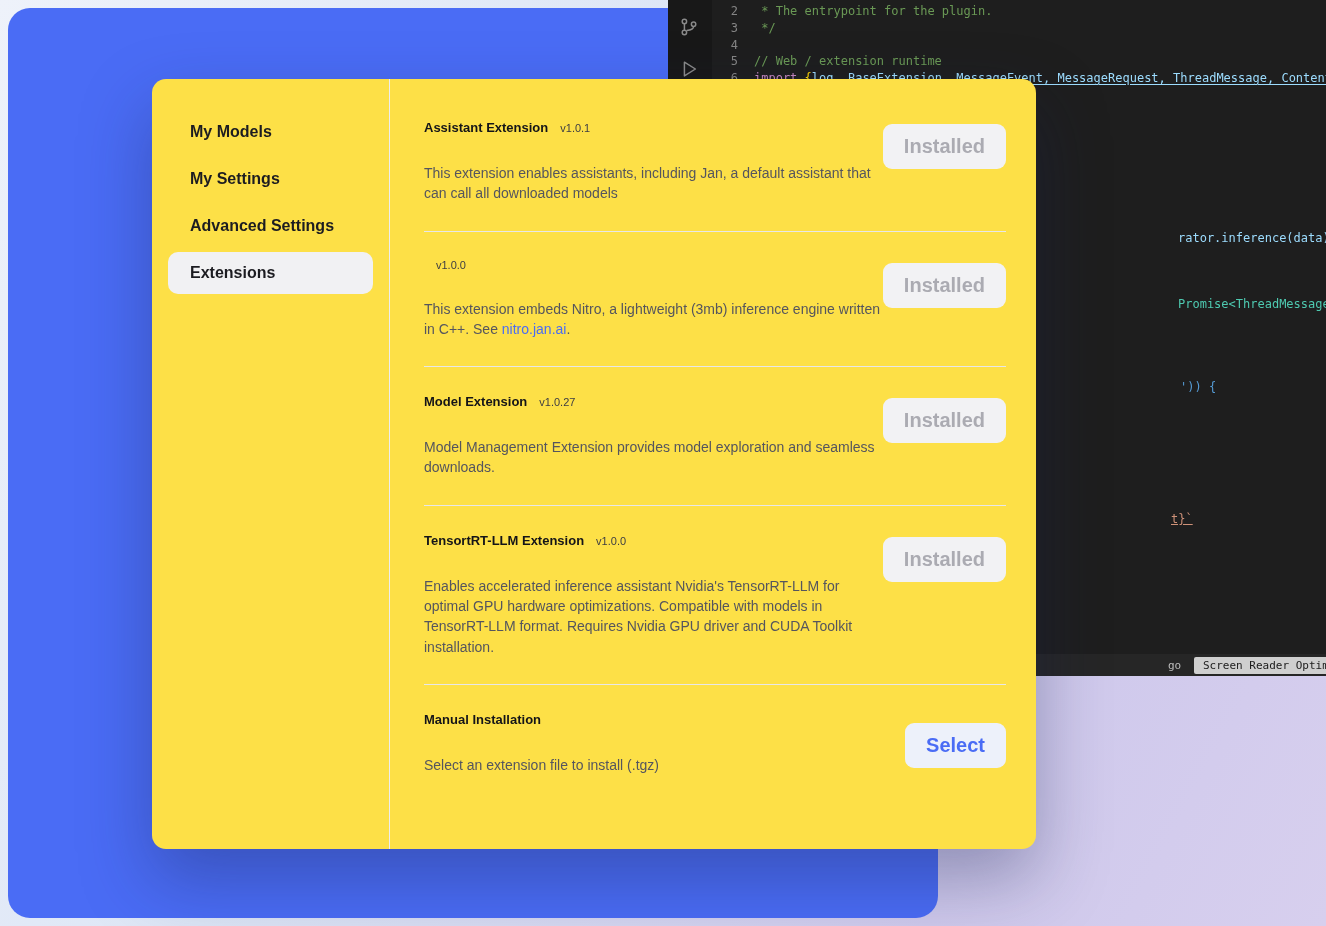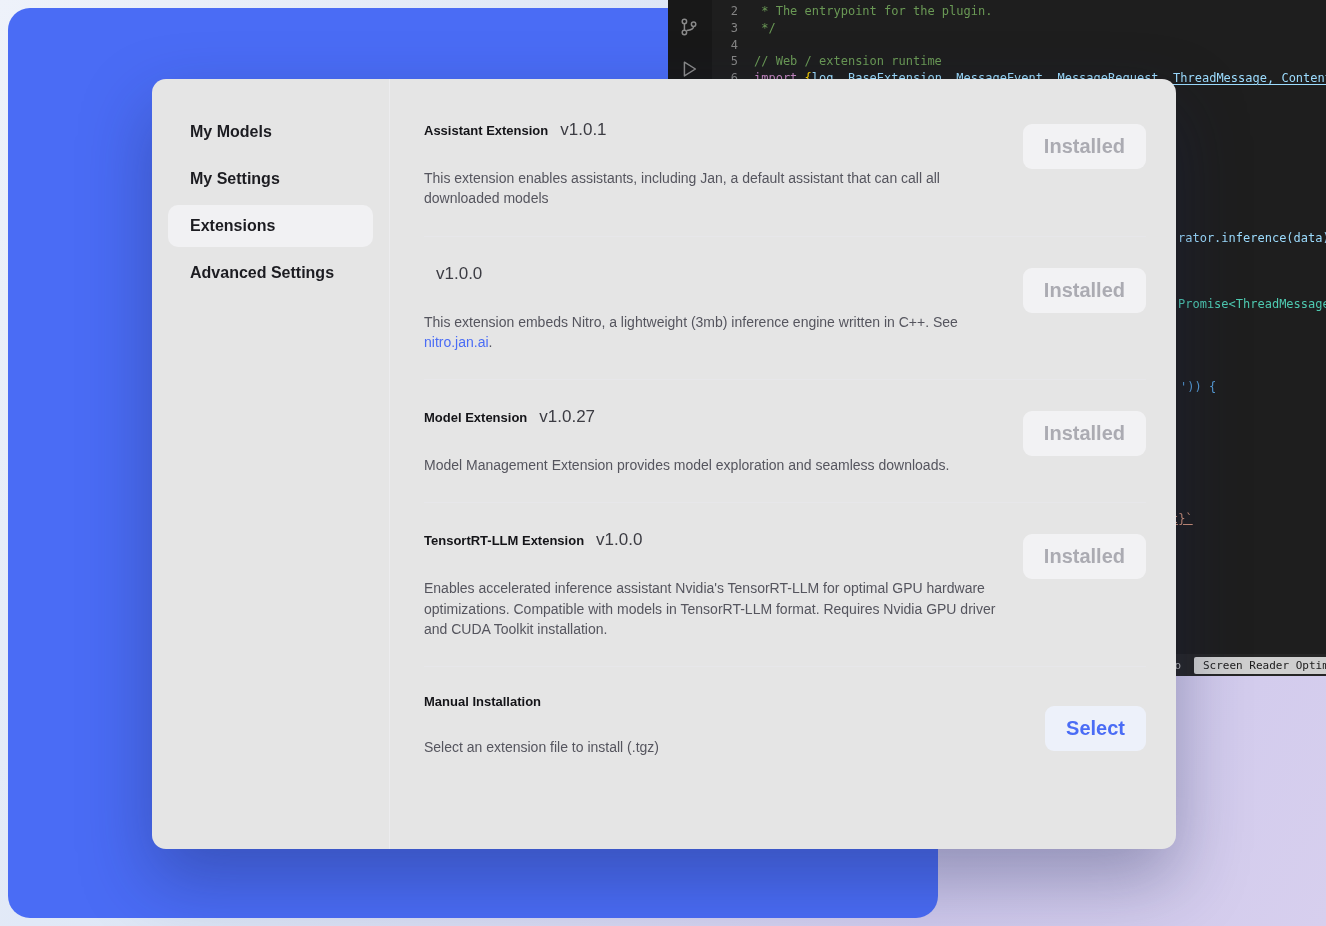--- a/index.html
+++ b/index.html
@@ -41,22 +41,22 @@
     background:#262626; display:flex; align-items:center;
   }
   .statusbar-text { position:absolute; left:500px; color:#bdbdbd; font-size:11px; }
   .statusbar-chip {
     position:absolute; left:526px; background:#cfcfcf; color:#1b1b1b;
     font-size:11px; padding:2px 9px; border-radius:2px; white-space:nowrap;
   }
 
   
   .modal {
-    position:absolute; left:152px; top:79px; width:1024px; height:770px;
-    background:#e5e5e5; border-radius:14px; z-index:3; display:flex;
+    position:absolute; left:152px; top:79px; width:884px; height:770px;
+    background:#fde047; border-radius:14px; z-index:3; display:flex;
     box-shadow:0 30px 70px rgba(25,35,80,.35);
     overflow:hidden;
   }
   .sidebar {
     width:238px; flex:none; border-right:1px solid #ececee;
     padding:32px 16px 0 16px;
   }
   .side-item {
     padding:12px 22px; border-radius:10px; margin-bottom:5px;
     font-size:16px; font-weight:700; color:#1c1c21; cursor:pointer;
@@ -65,21 +65,21 @@
 
   .content { flex:1; padding:14px 30px 0 34px; }
   .ext-row {
     display:flex; justify-content:space-between; align-items:flex-start;
     padding:27px 0 27px; border-bottom:1px solid #e7e7ea;
   }
   .ext-row.last { border-bottom:none;align-items:center; }
   .ext-info { max-width:590px; }
   .ext-title-line { display:flex; align-items:baseline; }
   .ext-title { font-size:13px; font-weight:700; color:#141418; }
-  .ext-version { font-size:17px; font-weight:400; color:#3c3c43; margin-left:12px; }
+  .ext-version { font-size:11px; font-weight:400; color:#3c3c43; margin-left:12px; }
   .ext-desc { margin-top:28px; font-size:14px; color:#55555e; line-height:1.45; }
   .ext-link { color:#4a6cf5; text-decoration:none; cursor:pointer; }
   .btn {
     flex:none; margin-top:4px; padding:11px 21px; border:none; border-radius:9px;
     font-family:"Liberation Sans", sans-serif; font-size:20px; font-weight:600; cursor:pointer;
   }
   .btn-installed { background:#f2f2f4; color:#ababb2; }
   .btn-select { background:#edf1fa; color:#4a6cf5; font-weight:700; }
 </style>
 </head>
@@ -135,22 +135,22 @@
     <span class="statusbar-text">go</span>
     <span class="statusbar-chip">Screen Reader Optimized</span>
   </div>
 </div>
 
 <div class="modal">
 
   <div class="sidebar">
     <div class="side-item">My Models</div>
     <div class="side-item">My Settings</div>
+    <div class="side-item">Advanced Settings</div>
     <div class="side-item active">Extensions</div>
-    <div class="side-item">Advanced Settings</div>
   </div>
 
   <div class="content">
 
     <div class="ext-row">
       <div class="ext-info">
         <div class="ext-title-line">
           <span class="ext-title">Assistant Extension</span>
           <span class="ext-version">v1.0.1</span>
         </div>

